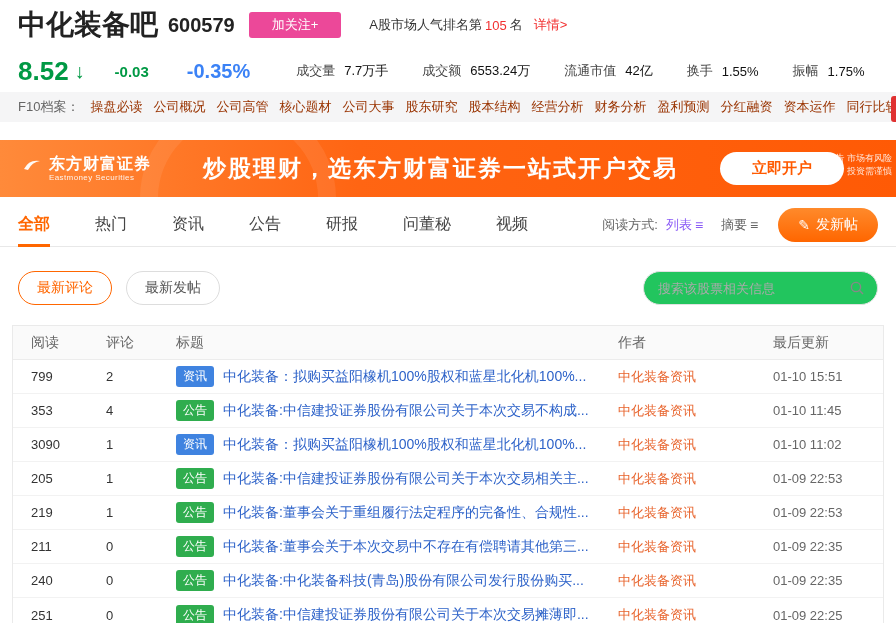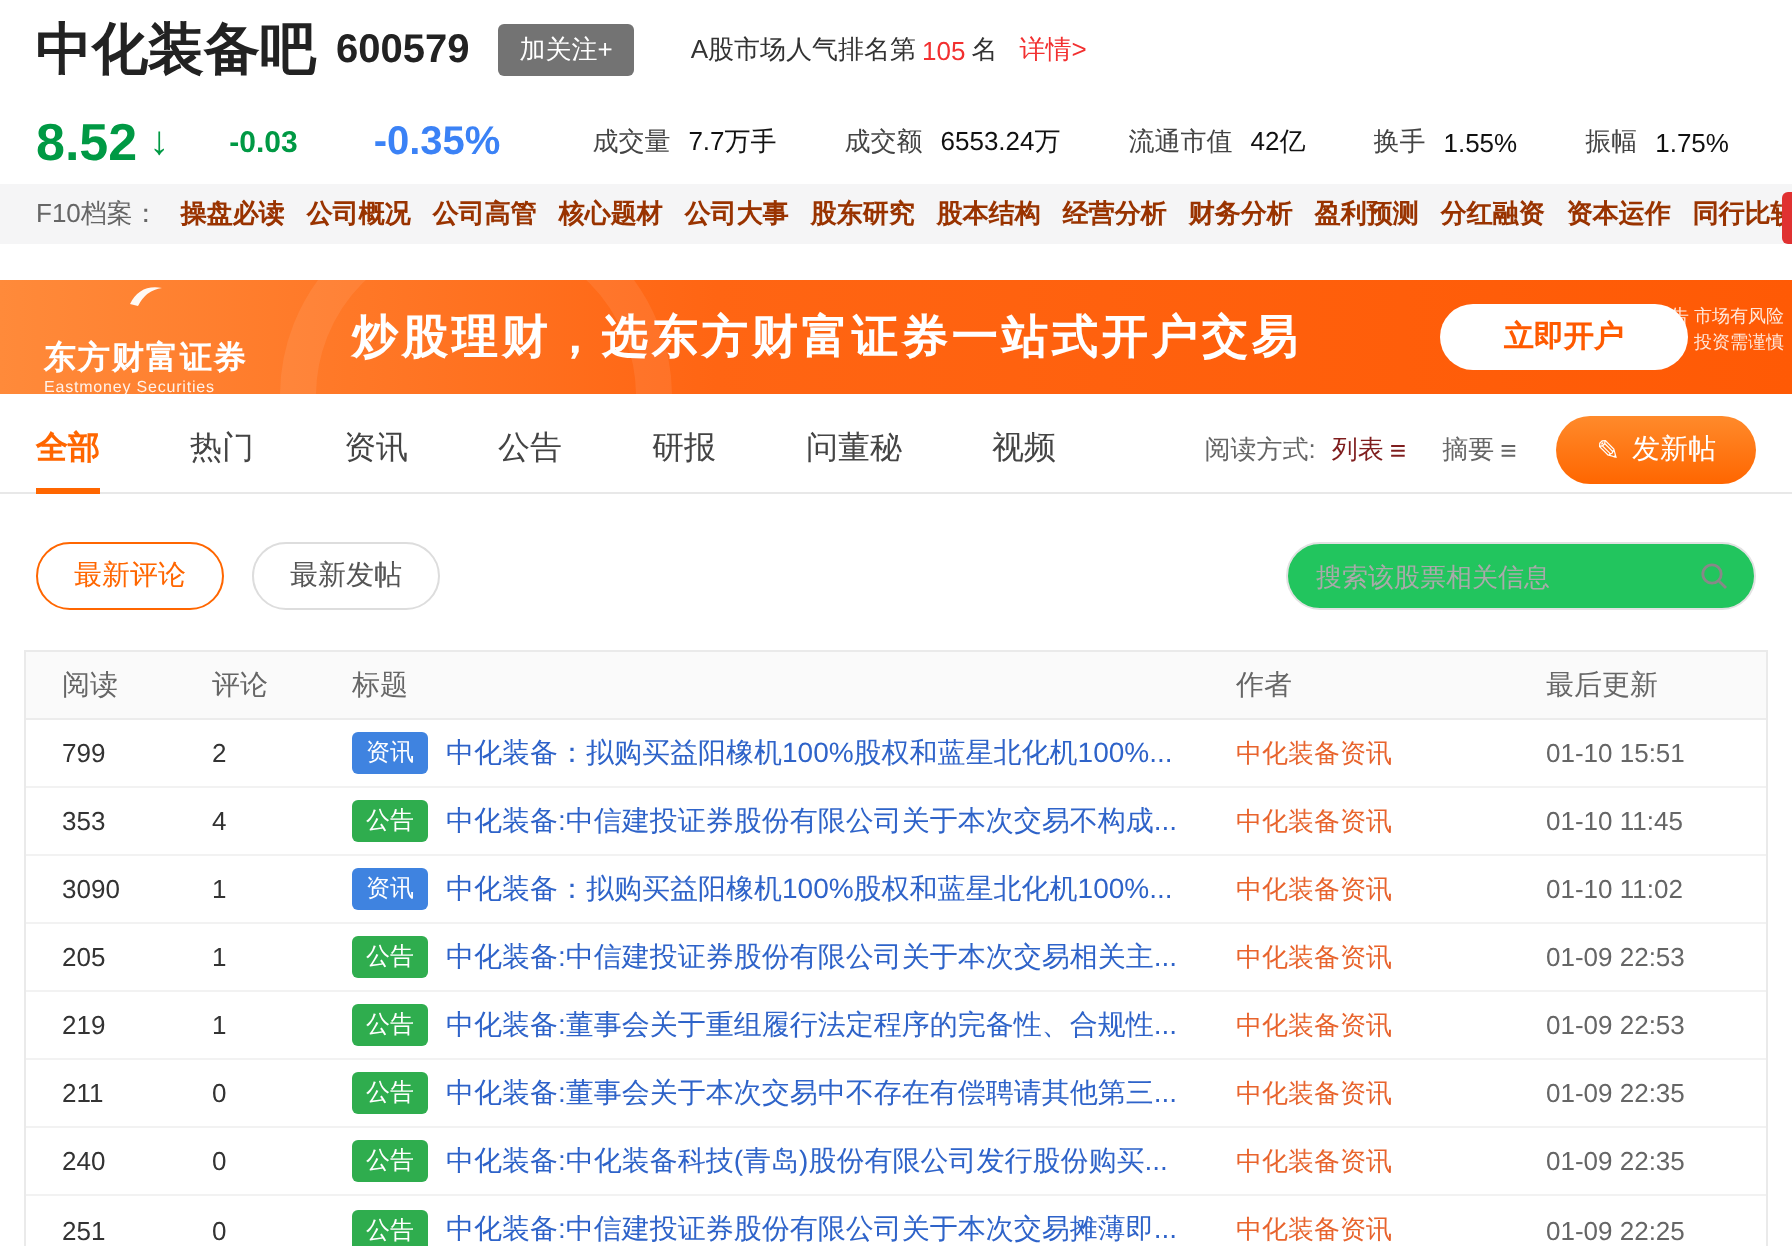--- a/index.html
+++ b/index.html
@@ -8,22 +8,22 @@
     width:896px; height:623px; overflow:hidden; position:relative;
     background:#fff; font-family:"Liberation Sans","DejaVu Sans",sans-serif;
     color:#333;
   }
   a { text-decoration:none; cursor:pointer; }
 
   
   .topbar { display:flex; align-items:center; height:50px; padding:0 18px; }
   .bar-title { font-size:28px; font-weight:bold; color:#222; }
   .bar-code  { font-size:20px; font-weight:bold; color:#222; margin-left:10px; }
-  .follow-btn { margin-left:14px; background:#737373; color:#fff; font-size:13px;
-    padding:4px 11px; border-radius:3px; border:none; cursor:pointer; }
+  .follow-btn { margin-left:14px; background:#ec4899; color:#fff; font-size:13px;
+    padding:4px 23px; border-radius:3px; border:none; cursor:pointer; }
   .rank { margin-left:28px; font-size:13px; color:#333; display:flex; align-items:center; }
   .rank span { margin-right:3px; }
   .rank-num { color:#f23030; }
   .rank-link { color:#f23030; margin-left:8px; font-size:13px; }
 
   
   .quote-row { display:flex; align-items:center; height:42px; padding:0 18px;
     white-space:nowrap; overflow:hidden; }
   .price { font-size:26px; font-weight:bold; color:#009944; }
   .arrow { font-size:20px; font-weight:bold; color:#009944; margin-left:6px; }
@@ -31,52 +31,52 @@
   .chgp { margin-left:38px; font-size:20px; font-weight:bold; color:#3b82f6; }
   .stats { display:flex; margin-left:46px; gap:34px; }
   .stat { font-size:13px; display:flex; gap:9px; align-items:center; }
   .stat-label { color:#444; }
   .stat-value { color:#111; }
 
   
   .f10 { background:#f5f5f6; height:30px; display:flex; align-items:center;
     padding:0 18px; font-size:13px; gap:11px; white-space:nowrap; overflow:hidden; }
   .f10-label { color:#666; }
-  .f10 a { color:#993300;font-weight:bold; }
+  .f10 a { color:#993300; }
   .edge-tab { position:absolute; right:0; top:96px; width:5px; height:26px;
     background:#e03131; border-radius:3px 0 0 3px; cursor:pointer; }
 
   
   .banner { position:relative; margin-top:18px; height:57px; color:#fff;
     background:linear-gradient(90deg,#ff8a3a 0%,#ff6513 40%,#ff5a05 100%);
     display:flex; align-items:center; padding:0 10px 0 22px; overflow:hidden; }
   .banner::before { content:""; position:absolute; left:140px; top:-40px; width:160px; height:160px;
     border-radius:50%; border:18px solid rgba(255,255,255,0.08); }
-  .brand { display:flex; align-items:center; gap:7px; z-index:1;flex-direction:column; }
+  .brand { display:flex; align-items:center; gap:7px; z-index:1; }
   .brand-text { display:flex; flex-direction:column; line-height:1.15; }
   .brand-cn { font-size:16px; font-weight:bold; letter-spacing:1px; }
   .brand-en { font-size:8px; opacity:.9; letter-spacing:.4px; }
   .slogan { margin-left:52px; font-size:23px; font-weight:bold; letter-spacing:2px; z-index:1; }
   .cta { margin-left:auto; margin-right:42px; background:#fff; color:#ff5a00;
     font-weight:bold; font-size:15px; padding:7px 32px; border-radius:18px;
     border:none; cursor:pointer; z-index:1; }
   .disclaimer { position:absolute; right:4px; top:12px; font-size:9px; line-height:1.4;
     color:rgba(255,255,255,.85); text-align:right; }
 
   
   .tabs-row { display:flex; align-items:center; padding:0 18px; height:44px;
     border-bottom:1px solid #e8e8e8; margin-top:6px; }
   .tab { font-size:16px; color:#444; margin-right:45px; height:100%;
     display:flex; align-items:center; position:relative; cursor:pointer; }
   .tab.active { color:#ff6600; font-weight:bold; }
   .tab.active::after { content:""; position:absolute; left:0; right:0; bottom:-1px;
     height:3px; background:#ff6600; }
   .read-mode { margin-left:auto; display:flex; align-items:center; font-size:13px;
     color:#666; gap:8px; }
-  .mode-list { color:#7f1d1d; display:flex; gap:3px; align-items:center; cursor:pointer; }
+  .mode-list { color:#8b5cf6; display:flex; gap:3px; align-items:center; cursor:pointer; }
   .mode-digest { color:#666; display:flex; gap:3px; align-items:center; margin-left:10px; cursor:pointer; }
   .mode-icon { font-size:14px; }
   .post-btn { margin-left:20px; background:linear-gradient(180deg,#ff8a2b,#ff6600);
     color:#fff; border:none; border-radius:17px; padding:8px 20px; font-size:14px;
     cursor:pointer; display:flex; gap:6px; align-items:center; }
 
   
   .filter-row { display:flex; align-items:center; padding:24px 18px 0; }
   .pill { border-radius:17px; padding:7px 18px; font-size:14px; background:#fff; cursor:pointer; }
   .pill-primary { border:1px solid #ff6600; color:#ff6600; margin-right:14px; }

